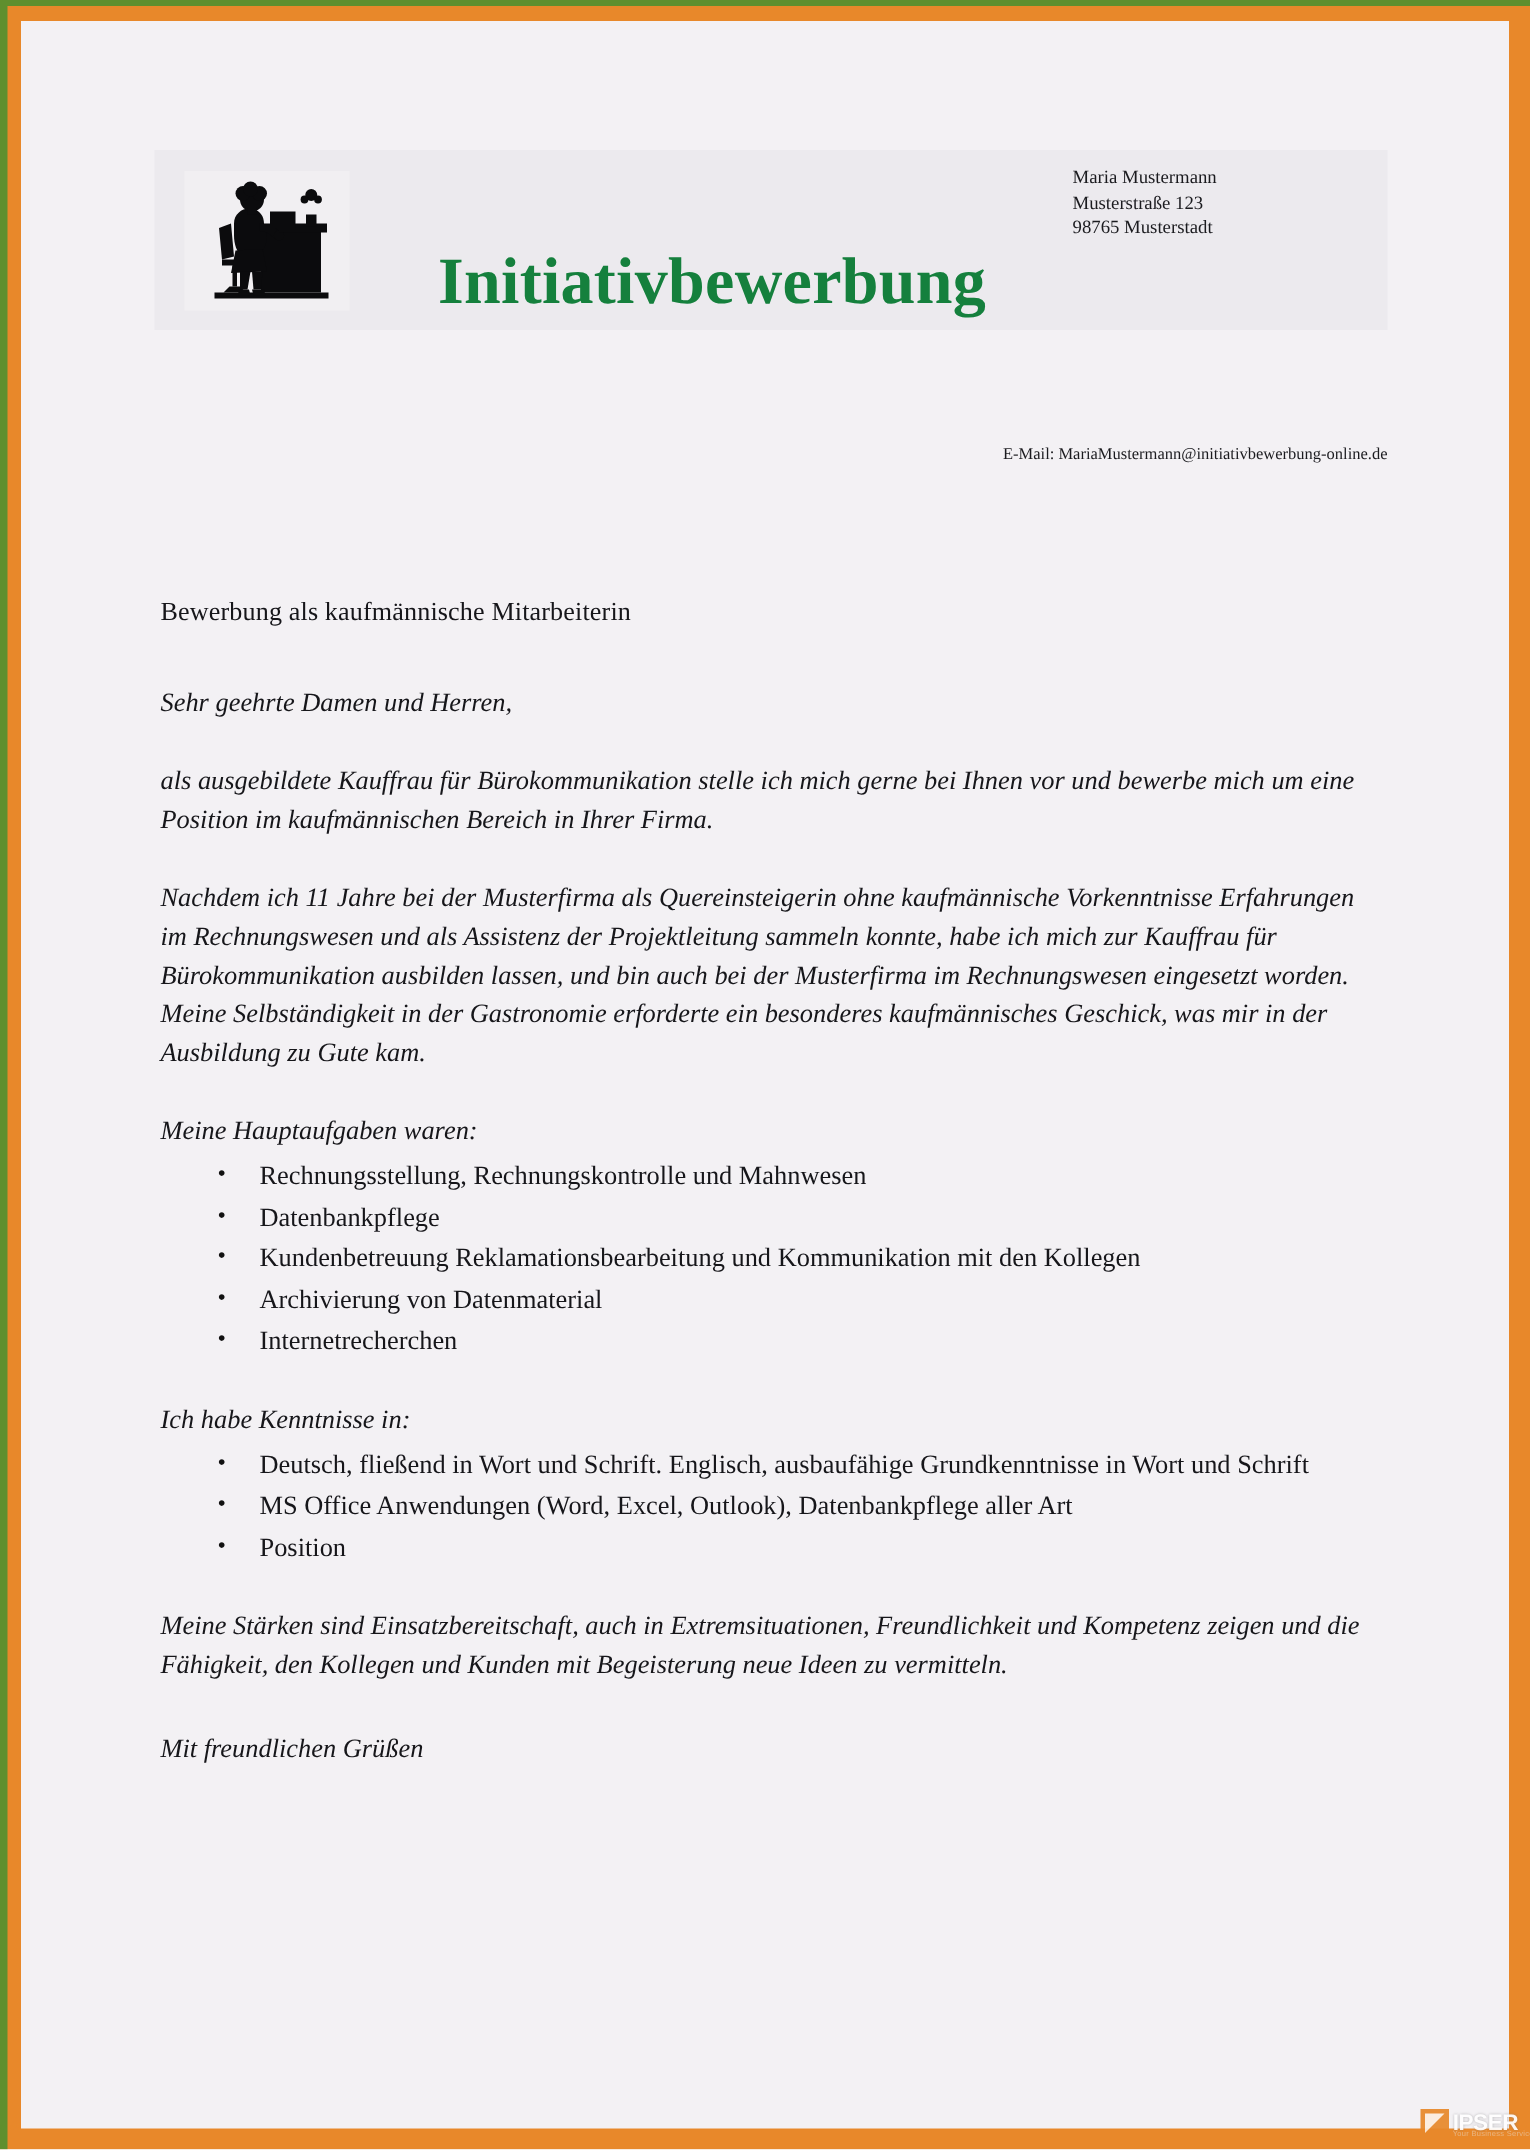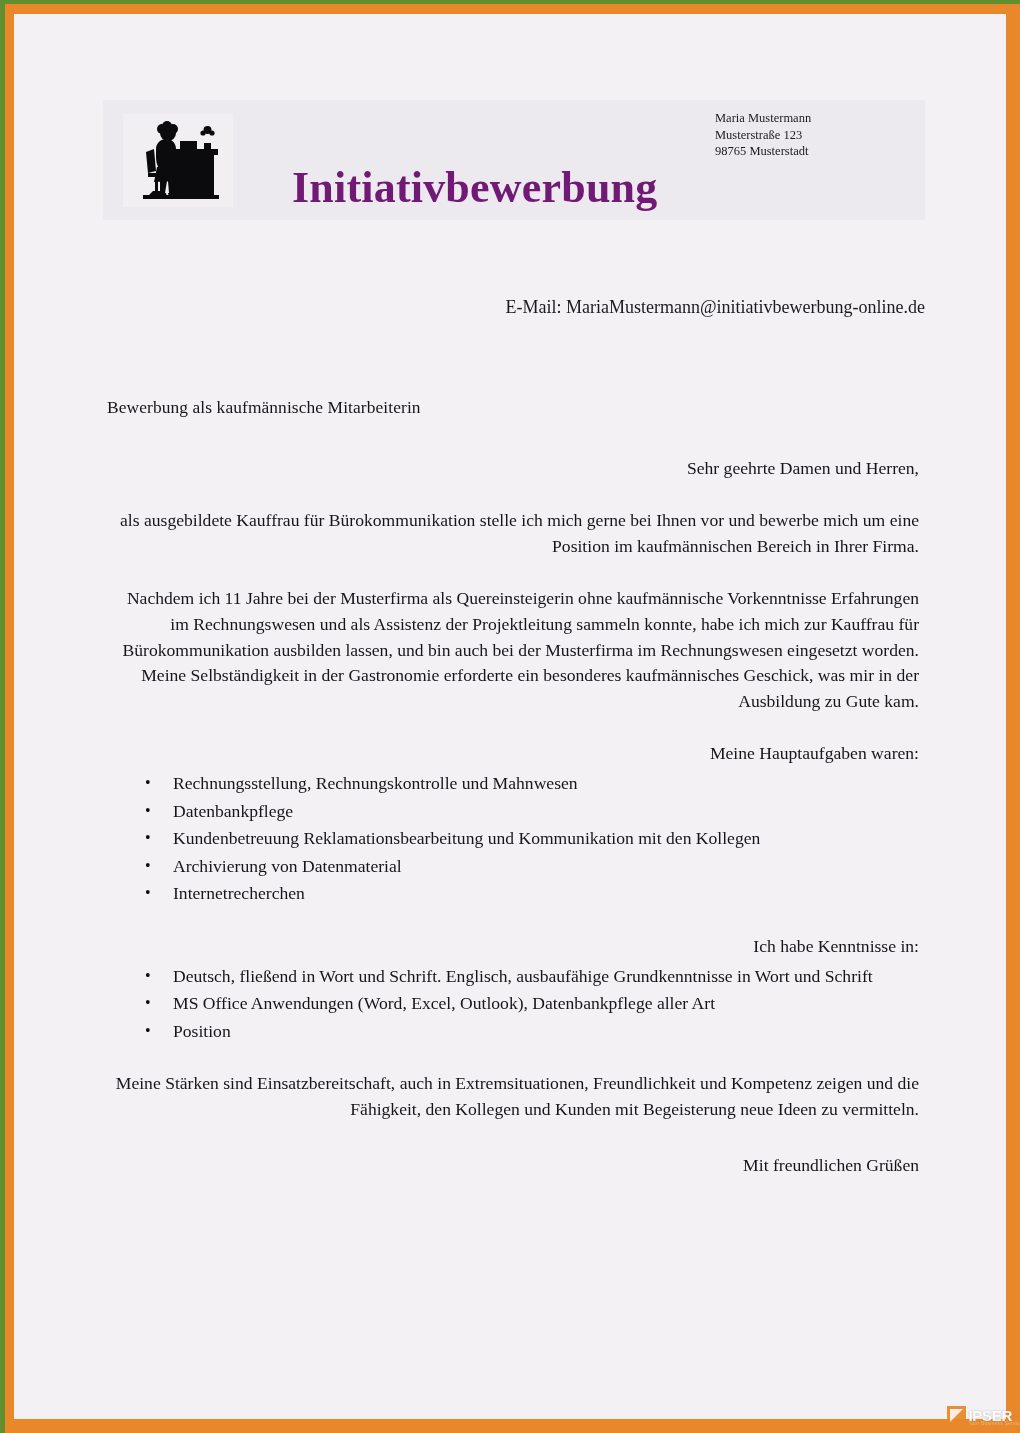--- a/index.html
+++ b/index.html
@@ -85,42 +85,42 @@
   }
   .logo-box svg { display: block; }
 
   .doc-title {
     position: absolute;
     left: 292px;
     top: 133px;
     font-size: 44px;
     line-height: 1.18;
     letter-spacing: 0.2px;
-    color: #701a75;
+    color: #15803d;
     z-index: 3;
     white-space: nowrap;
   }
 
   .sender-block {
     position: absolute;
     left: 715px;
     top: 110px;
     font-family: "Liberation Serif", "DejaVu Serif", serif;
     font-size: 12.5px;
     line-height: 16.5px;
     color: #1b1b1f;
     z-index: 3;
   }
   .sender-block div { white-space: nowrap; }
 
   .email-line {
     position: absolute;
     right: 95px;
     top: 297px;
-    font-size: 18px;
+    font-size: 11px;
     color: #1b1b1f;
     z-index: 3;
     white-space: nowrap;
   }
 
   
   .body-wrap {
     position: absolute;
     left: 107px;
     top: 395px;
@@ -133,21 +133,22 @@
 
   .subject {
     font-weight: normal;
     font-size: 17.4px;
     letter-spacing: 0.1px;
     margin: 0 0 35px 0;
   }
 
   .para {
     margin: 0 0 27px 0;
-    text-align: right;
+    text-align: left;
+    font-style: italic;
   }
   .para.tight { margin-bottom: 4px; }
 
   ul.bullets {
     list-style: none;
     margin: 0 0 27px 0;
     padding: 0;
   }
   ul.bullets li {
     position: relative;

